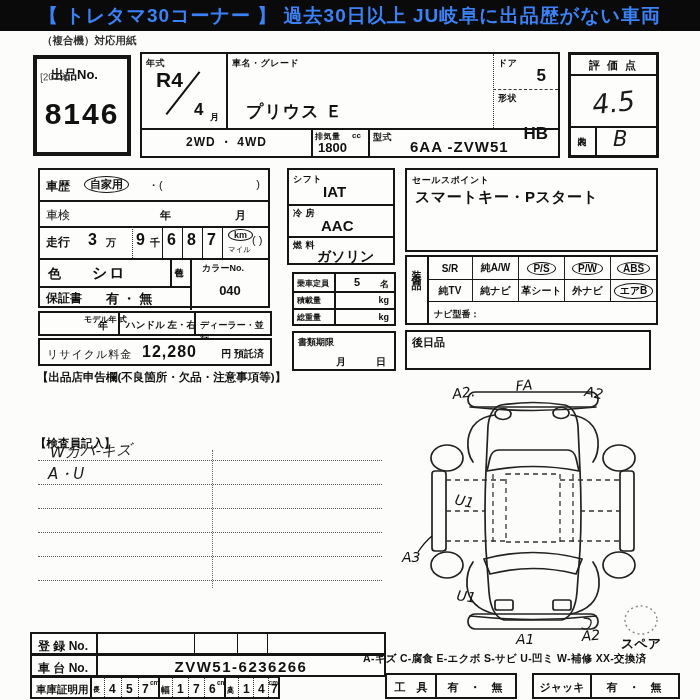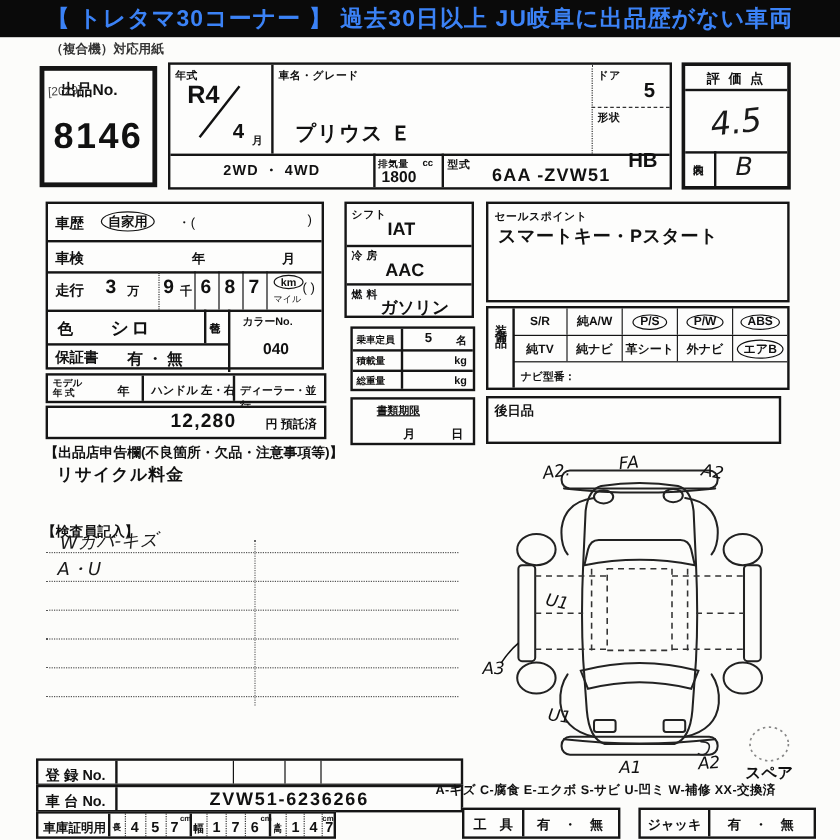--- a/index.html
+++ b/index.html
@@ -12,21 +12,21 @@
   .box{position:absolute;border:2px solid #151515;background:#fdfdfc;box-sizing:border-box;}
   .thick{border-width:3px;}
   .hline{position:absolute;background:#151515;height:1.5px;}
   .vline{position:absolute;background:#151515;width:1.5px;}
   .dotv{position:absolute;width:0;border-left:1.5px dotted #333;}
   .doth{position:absolute;height:0;border-top:1.5px dashed #333;}
   .lbl{font-size:9px;font-weight:bold;letter-spacing:.5px;}
   .circled{border:1.6px solid #111;border-radius:50%;padding:0 5px;display:inline-block;}
   .hand{font-family:"DejaVu Sans",sans-serif;font-style:italic;color:#1a1a1a;}
   .vtext{writing-mode:vertical-rl;text-orientation:upright;line-height:1;}
-  .stack2{display:flex;flex-direction:column;line-height:1.05;}
+  .stack2{display:flex;flex-direction:row;line-height:1.05;margin-left:40px;}
   .eq-cell{box-sizing:border-box;border-right:1.3px solid #222;display:flex;align-items:center;justify-content:center;font-size:10px;font-weight:bold;}
   .dotline{position:absolute;height:0;border-top:1.5px dotted #555;}
   svg text{font-family:"DejaVu Sans",sans-serif;}
 </style>
 </head>
 <body>
 
 <div id="page">
 
   <div class="abs" style="left:0;top:1;width:700px;height:31px;background:#0a0a0a;color:#3b82f6;display:flex;align-items:center;justify-content:center;font-size:19px;font-weight:bold;letter-spacing:1px;">【 トレタマ30コーナー 】 過去30日以上 JU岐阜に出品歴がない車両</div>
@@ -85,21 +85,21 @@
     <div class="hline" style="left:0;top:88px;width:228px;"></div>
     <div class="hline" style="left:0;top:116px;width:150px;"></div>
     <div class="vline" style="left:130px;top:88px;height:28px;"></div>
     <div class="vline" style="left:150px;top:88px;height:52px;"></div>
 
     <div class="abs" style="left:6px;top:8px;font-size:12px;font-weight:bold;">車歴</div>
     <span class="abs circled" style="left:44px;top:6px;font-size:11px;font-weight:bold;">自家用</span>
     <div class="abs" style="left:108px;top:8px;font-size:11px;">・(</div>
     <div class="abs" style="right:8px;top:8px;font-size:11px;">)</div>
 
-    <div class="abs" style="left:6px;top:37px;font-size:12px;font-weight:bold;">車検</div>
+    <div class="abs" style="left:6px;top:37px;font-size:12px;font-weight:normal;">車検</div>
     <div class="abs" style="left:120px;top:38px;font-size:11px;font-weight:bold;">年</div>
     <div class="abs" style="left:195px;top:38px;font-size:11px;font-weight:bold;">月</div>
 
     <div class="dotv" style="left:92px;top:56px;height:32px;"></div>
     <div class="vline" style="left:122px;top:56px;height:32px;width:1px;"></div>
     <div class="vline" style="left:142px;top:56px;height:32px;width:1px;"></div>
     <div class="vline" style="left:162px;top:56px;height:32px;width:1px;"></div>
     <div class="vline" style="left:182px;top:56px;height:32px;width:1px;"></div>
     <div class="abs" style="left:6px;top:64px;font-size:12px;font-weight:bold;">走行</div>
     <span class="abs" style="left:48px;top:61px;font-size:16px;font-weight:bold;">3</span>
@@ -129,21 +129,21 @@
       <span>年 式</span>
     </div>
     <div class="abs" style="left:58px;top:6px;font-size:10px;font-weight:bold;">年</div>
     <div class="vline" style="left:78px;top:0;height:21px;"></div>
     <div class="abs" style="left:86px;top:6px;font-size:9.5px;font-weight:bold;">ハンドル 左・右</div>
     <div class="vline" style="left:154px;top:0;height:21px;"></div>
     <div class="abs" style="left:160px;top:6px;font-size:9px;font-weight:bold;">ディーラー・並行</div>
   </div>
 
   <div class="box" style="left:38px;top:338px;width:234px;height:28px;">
-    <div class="abs" style="left:7px;top:7px;font-size:14px;font-weight:bold;letter-spacing:1px;margin-top:40px;">リサイクル料金</div>
+    <div class="abs" style="left:7px;top:7px;font-size:11px;font-weight:normal;letter-spacing:1px;">リサイクル料金</div>
     <div class="abs" style="left:102px;top:3px;font-size:16px;font-weight:bold;letter-spacing:1px;">12,280</div>
     <div class="abs" style="right:6px;top:7px;font-size:10px;font-weight:bold;">円 預託済</div>
   </div>
 
   <div class="abs" style="left:37px;top:370px;font-size:11.5px;font-weight:bold;">【出品店申告欄(不良箇所・欠品・注意事項等)】</div>
 
   <div class="box" style="left:287px;top:168px;width:108px;height:97px;">
     <div class="hline" style="left:0;top:34px;width:104px;"></div>
     <div class="hline" style="left:0;top:66px;width:104px;"></div>
     <div class="abs lbl" style="left:4px;top:3px;">シフト</div>
@@ -161,21 +161,21 @@
     <div class="abs" style="left:3px;top:4px;font-size:8px;font-weight:bold;">乗車定員</div>
     <div class="abs" style="left:60px;top:2px;font-size:11px;font-weight:bold;">5</div>
     <div class="abs" style="right:5px;top:4px;font-size:9px;font-weight:bold;">名</div>
     <div class="abs" style="left:3px;top:21px;font-size:8px;font-weight:bold;">積載量</div>
     <div class="abs" style="right:5px;top:21px;font-size:9px;font-weight:bold;">kg</div>
     <div class="abs" style="left:3px;top:38px;font-size:8px;font-weight:bold;">総重量</div>
     <div class="abs" style="right:5px;top:38px;font-size:9px;font-weight:bold;">kg</div>
   </div>
 
   <div class="box" style="left:292px;top:331px;width:104px;height:40px;">
-    <div class="abs" style="left:20px;top:3px;font-size:9px;font-weight:bold;text-decoration:underline;">書類期限</div>
+    <div class="abs" style="left:4px;top:3px;font-size:9px;font-weight:bold;">書類期限</div>
     <div class="abs" style="left:42px;top:22px;font-size:10px;font-weight:bold;">月</div>
     <div class="abs" style="right:8px;top:22px;font-size:10px;font-weight:bold;">日</div>
   </div>
 
   <div class="box" style="left:405px;top:168px;width:253px;height:84px;">
     <div class="abs lbl" style="left:5px;top:4px;">セールスポイント</div>
     <div class="abs" style="left:8px;top:18px;font-size:15px;font-weight:bold;letter-spacing:.5px;">スマートキー・Pスタート</div>
   </div>
 
   <div class="box" style="left:405px;top:255px;width:253px;height:70px;">

